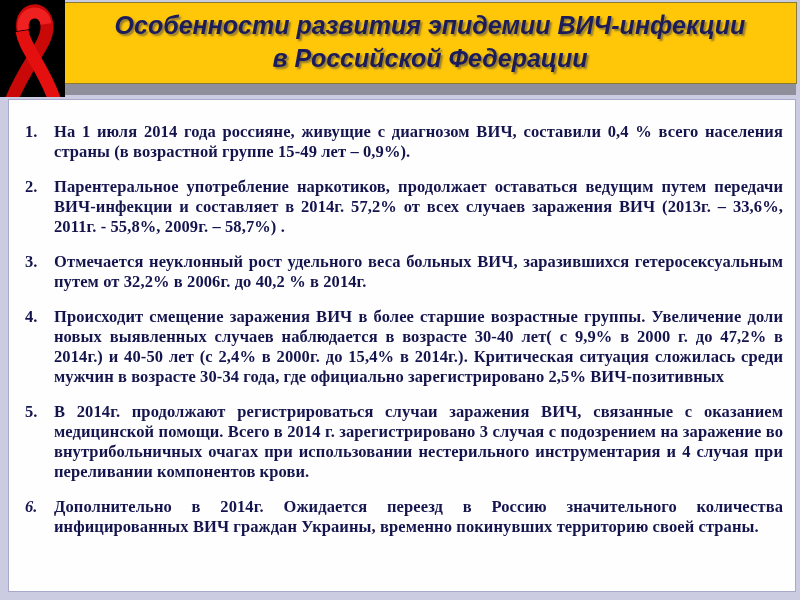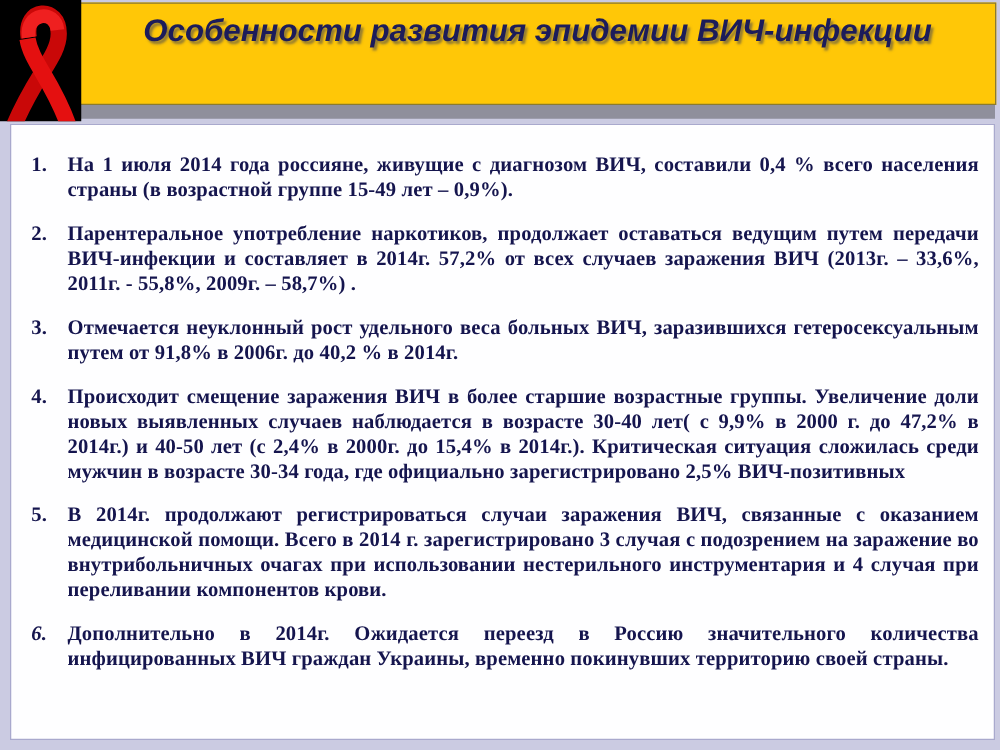--- a/index.html
+++ b/index.html
@@ -92,20 +92,21 @@
     font-style: italic;
   }
 </style>
 </head>
 <body>
 
 <div>
 
   <div class="title-banner">
     <div class="title-line">Особенности развития эпидемии  ВИЧ-инфекции</div>
+    <div class="title-line">в Российской Федерации</div>
   </div>
 
   <div class="ribbon-box">
     <svg viewBox="0 0 65 97" width="65" height="97" aria-hidden="true">
       <path d="M23,30 C19,6 47,4 47,27 C47,45 28,60 11,101" fill="none" stroke="#c90808" stroke-width="13"></path>
       <path d="M22,31 C25,50 42,64 55,101" fill="none" stroke="#e41010" stroke-width="13"></path>
       <path d="M23,30 C20,10 44,7 46,24" fill="none" stroke="#ef2020" stroke-width="11"></path>
     </svg>
   </div>
 
@@ -116,21 +117,21 @@
       <span>На 1 июля 2014 года россияне, живущие с  диагнозом ВИЧ, составили 0,4 % всего населения страны (в возрастной группе 15-49 лет – 0,9%).</span>
     </div>
 
     <div class="item">
       <span class="num">2.</span>
       <span>Парентеральное употребление наркотиков, продолжает оставаться ведущим путем  передачи ВИЧ-инфекции и составляет в 2014г. 57,2% от всех случаев заражения ВИЧ (2013г. – 33,6%, 2011г. -  55,8%, 2009г. – 58,7%)  .</span>
     </div>
 
     <div class="item">
       <span class="num">3.</span>
-      <span>Отмечается неуклонный рост удельного веса больных ВИЧ, заразившихся гетеросексуальным путем от  91,8% в 2006г. до  40,2 % в 2014г.</span>
+      <span>Отмечается неуклонный рост удельного веса больных ВИЧ, заразившихся гетеросексуальным путем от  32,2% в 2006г. до  40,2 % в 2014г.</span>
     </div>
 
     <div class="item">
       <span class="num">4.</span>
       <span>Происходит смещение заражения ВИЧ в   более старшие возрастные группы. Увеличение доли новых выявленных случаев наблюдается в возрасте 30-40 лет( с 9,9% в 2000 г. до 47,2% в 2014г.) и 40-50 лет (с 2,4% в 2000г. до 15,4% в 2014г.). Критическая ситуация сложилась среди мужчин в возрасте 30-34 года, где официально   зарегистрировано 2,5% ВИЧ-позитивных</span>
     </div>
 
     <div class="item">
       <span class="num">5.</span>
       <span>В 2014г. продолжают регистрироваться случаи заражения ВИЧ, связанные с оказанием медицинской помощи. Всего в 2014 г. зарегистрировано 3  случая с подозрением на заражение во внутрибольничных очагах при использовании нестерильного инструментария и 4 случая при переливании компонентов крови.</span>

